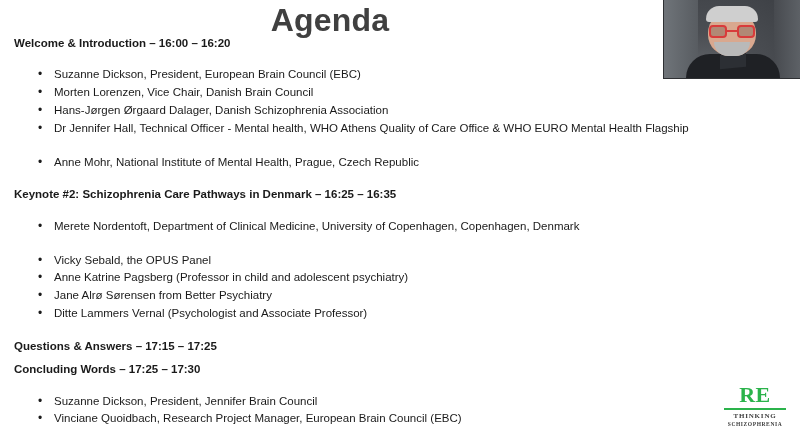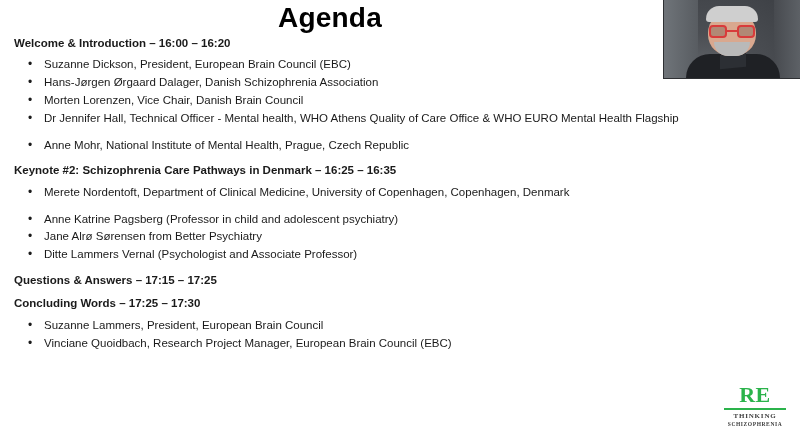--- a/index.html
+++ b/index.html
@@ -16,23 +16,23 @@
     height: 439px;
     background: #ffffff;
     overflow: hidden;
   }
   .title {
     position: absolute;
     top: 2px;
     left: 0;
     width: 660px;
     text-align: center;
-    font-size: 28px;
-    font-weight: bold;
-    color: #000000;
+    font-size: 32px;
+    font-weight: bold;
+    color: #404040;
     letter-spacing: 0.2px;
   }
   .video-tile {
     position: absolute;
     top: 0;
     right: 0;
     width: 136px;
     height: 78px;
     background: #4a4d52;
     overflow: hidden;
@@ -137,21 +137,21 @@
     margin-bottom: 9px;
   }
   .section-head {
     font-size: 11.5px;
     font-weight: bold;
     color: #1a1a1a;
     margin-bottom: 4px;
     line-height: 1.25;
   }
   .bullets {
-    margin: 6px;
+    margin: 16px;
     padding: 0;
     list-style: none;
   }
   .bullets li {
     position: relative;
     padding-left: 24px;
     font-size: 11.5px;
     color: #1a1a1a;
     line-height: 1.55;
     white-space: nowrap;
@@ -221,55 +221,56 @@
       <div class="vt-lens r"></div>
     </div>
   </div>
 
   <div class="content">
 
     <div class="section">
       <div class="section-head">Welcome &amp; Introduction – 16:00 – 16:20</div>
       <ul class="bullets">
         <li>Suzanne Dickson, President, European Brain Council (EBC)</li>
+        <li>Morten Lorenzen, Vice Chair, Danish Brain Council</li>
         <li>Hans-Jørgen Ørgaard Dalager, Danish Schizophrenia Association</li>
-        <li>Morten Lorenzen, Vice Chair, Danish Brain Council</li>
         <li>Dr Jennifer Hall, Technical Officer - Mental health, WHO Athens Quality of Care Office &amp; WHO EURO Mental Health Flagship</li>
       </ul>
     </div>
 
     <div class="section">
       <ul class="bullets">
         <li>Anne Mohr, National Institute of Mental Health, Prague, Czech Republic</li>
       </ul>
     </div>
 
     <div class="section">
       <div class="section-head">Keynote #2: Schizophrenia Care Pathways in Denmark – 16:25 – 16:35</div>
       <ul class="bullets">
         <li>Merete Nordentoft, Department of Clinical Medicine, University of Copenhagen, Copenhagen, Denmark</li>
       </ul>
     </div>
 
     <div class="section">
       <ul class="bullets">
+        <li>Vicky Sebald, the OPUS Panel</li>
         <li>Anne Katrine Pagsberg (Professor in child and adolescent psychiatry)</li>
         <li>Jane Alrø Sørensen from Better Psychiatry</li>
         <li>Ditte Lammers Vernal (Psychologist and Associate Professor)</li>
       </ul>
     </div>
 
     <div class="section">
       <div class="section-head">Questions &amp; Answers – 17:15 – 17:25</div>
     </div>
 
     <div class="section">
       <div class="section-head">Concluding Words – 17:25 – 17:30</div>
       <ul class="bullets">
-        <li>Suzanne Lammers, President, European Brain Council</li>
+        <li>Suzanne Dickson, President, Jennifer Brain Council</li>
         <li>Vinciane Quoidbach, Research Project Manager, European Brain Council (EBC)</li>
       </ul>
     </div>
 
   </div>
 
   <div class="logo">
     <div class="logo-re">RE</div>
     <div class="logo-rule"></div>
     <div class="logo-sub1">THINKING</div>

